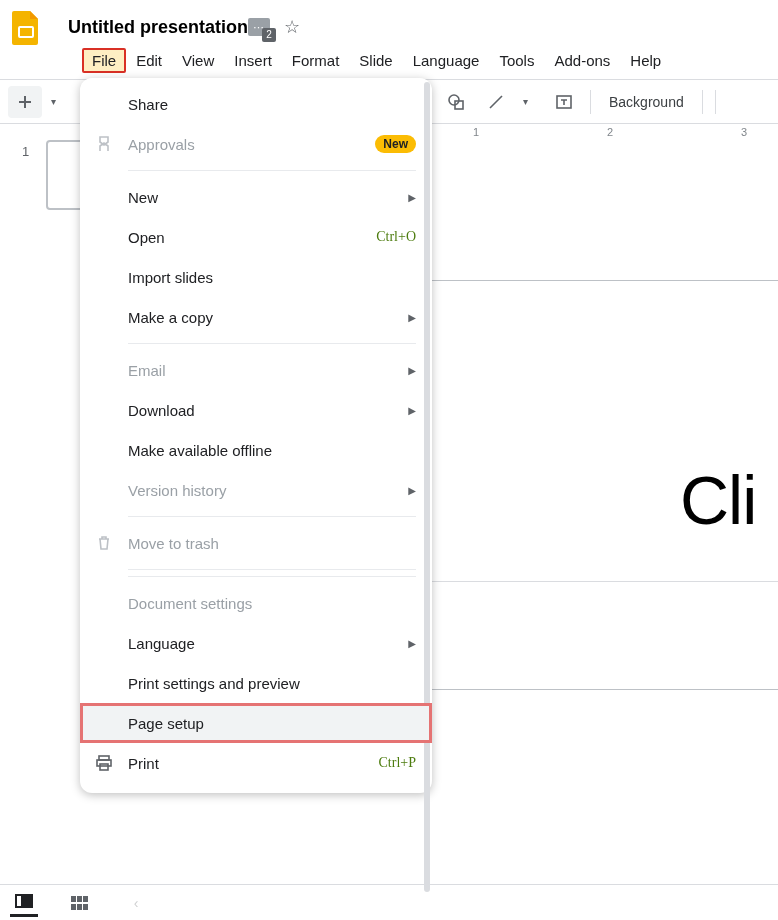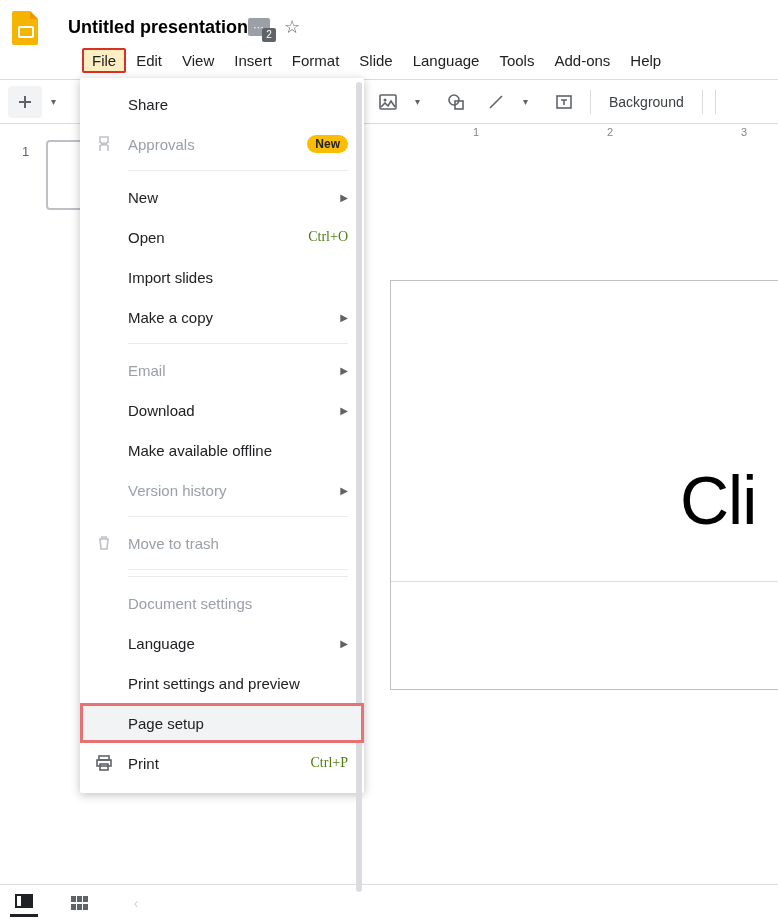--- a/index.html
+++ b/index.html
@@ -201,24 +201,24 @@
     color:#000;
     white-space:nowrap;
     letter-spacing:-1px;
   }
 
   
   .dropdown {
     position:absolute;
     top:78px;
     left:80px;
-    width:284px;
+    width:352px;
     background:#fff;
     box-shadow:0 2px 10px rgba(0,0,0,0.25);
-    border-radius:2px;
+    border-radius:12px;
     padding: 6px 0 10px 0;
     z-index:100;
   }
   .dd-scrollbar {
     position:absolute;
     top:4px; right:2px;
     width:6px; height:810px;
     background:#dadce0;
     border-radius:3px;
   }

